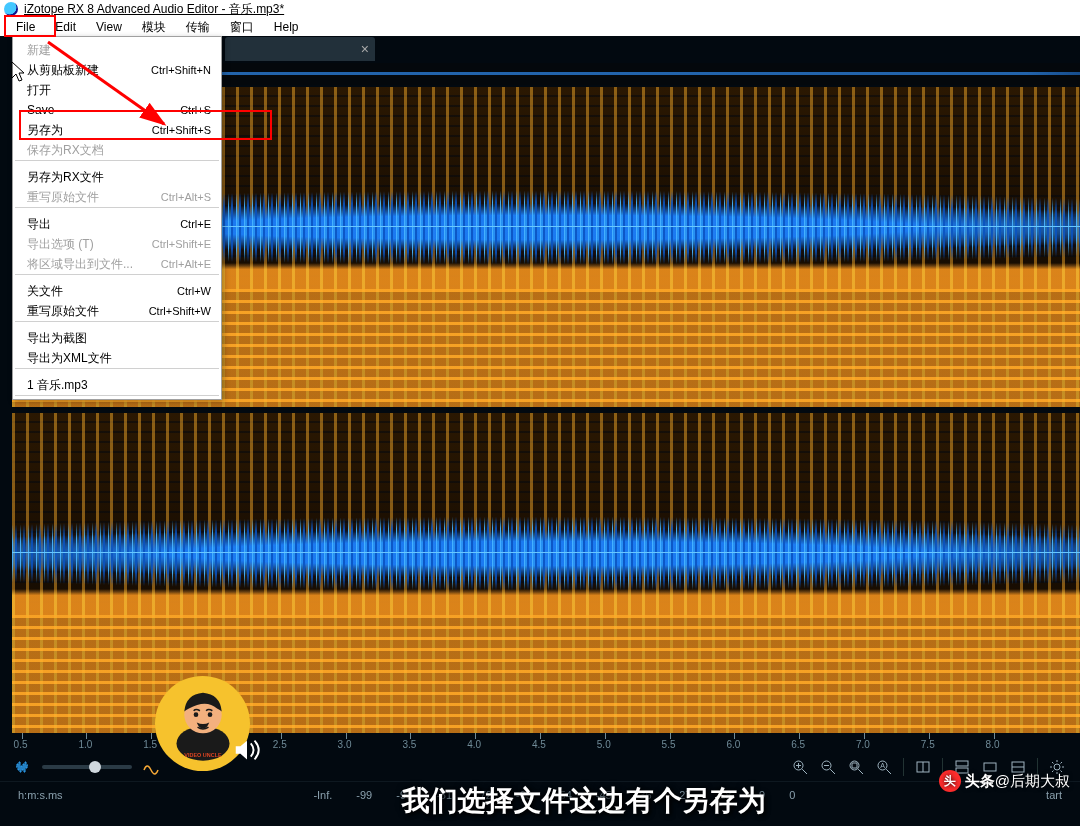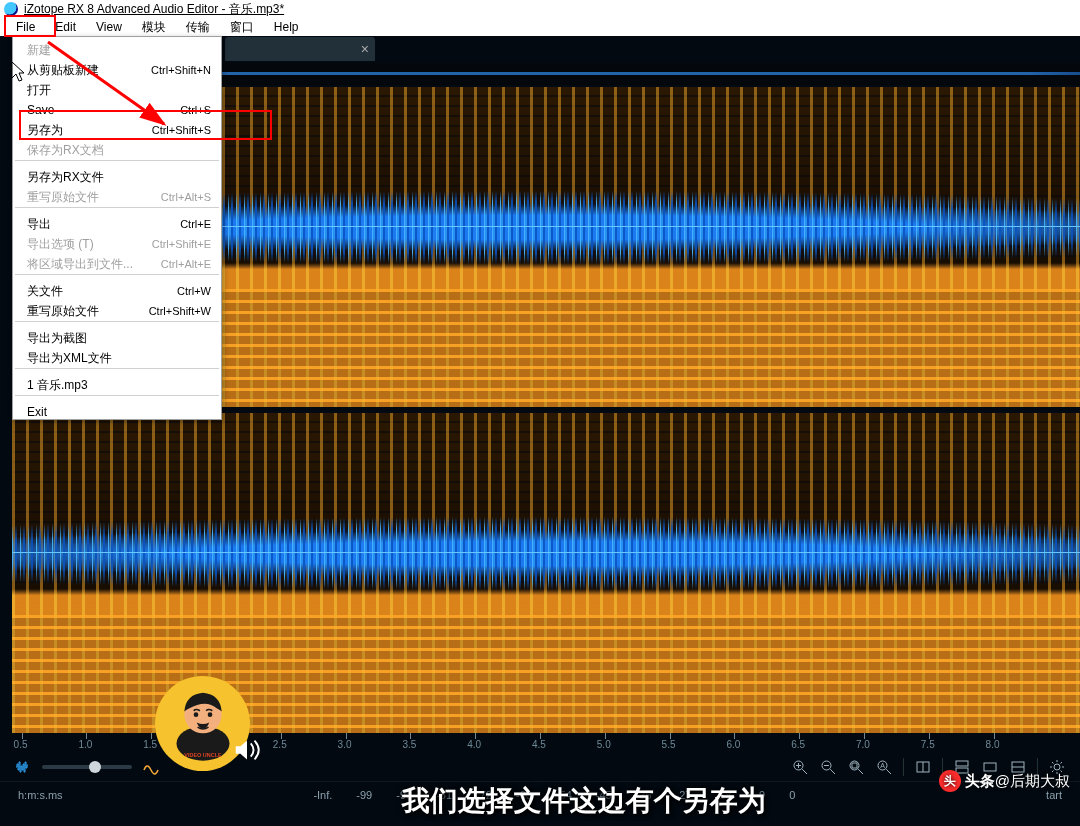--- a/index.html
+++ b/index.html
@@ -189,24 +189,20 @@
     <div class="mi">
       <span class="lbl">导出为XML文件</span>
       <span class="sc"></span>
     </div>
     <div class="sep"></div>
     <div class="mi">
       <span class="lbl">1 音乐.mp3</span>
       <span class="sc"></span>
     </div>
     <div class="sep"></div>
-    <div class="mi">
-      <span class="lbl">Exit</span>
-      <span class="sc"></span>
-    </div>
   </div>
 
 <div class="editor">
   <div class="tabbar">
     <div class="tab">
       <span class="close">×</span>
     </div>
   </div>
 
   <div class="topwave">

